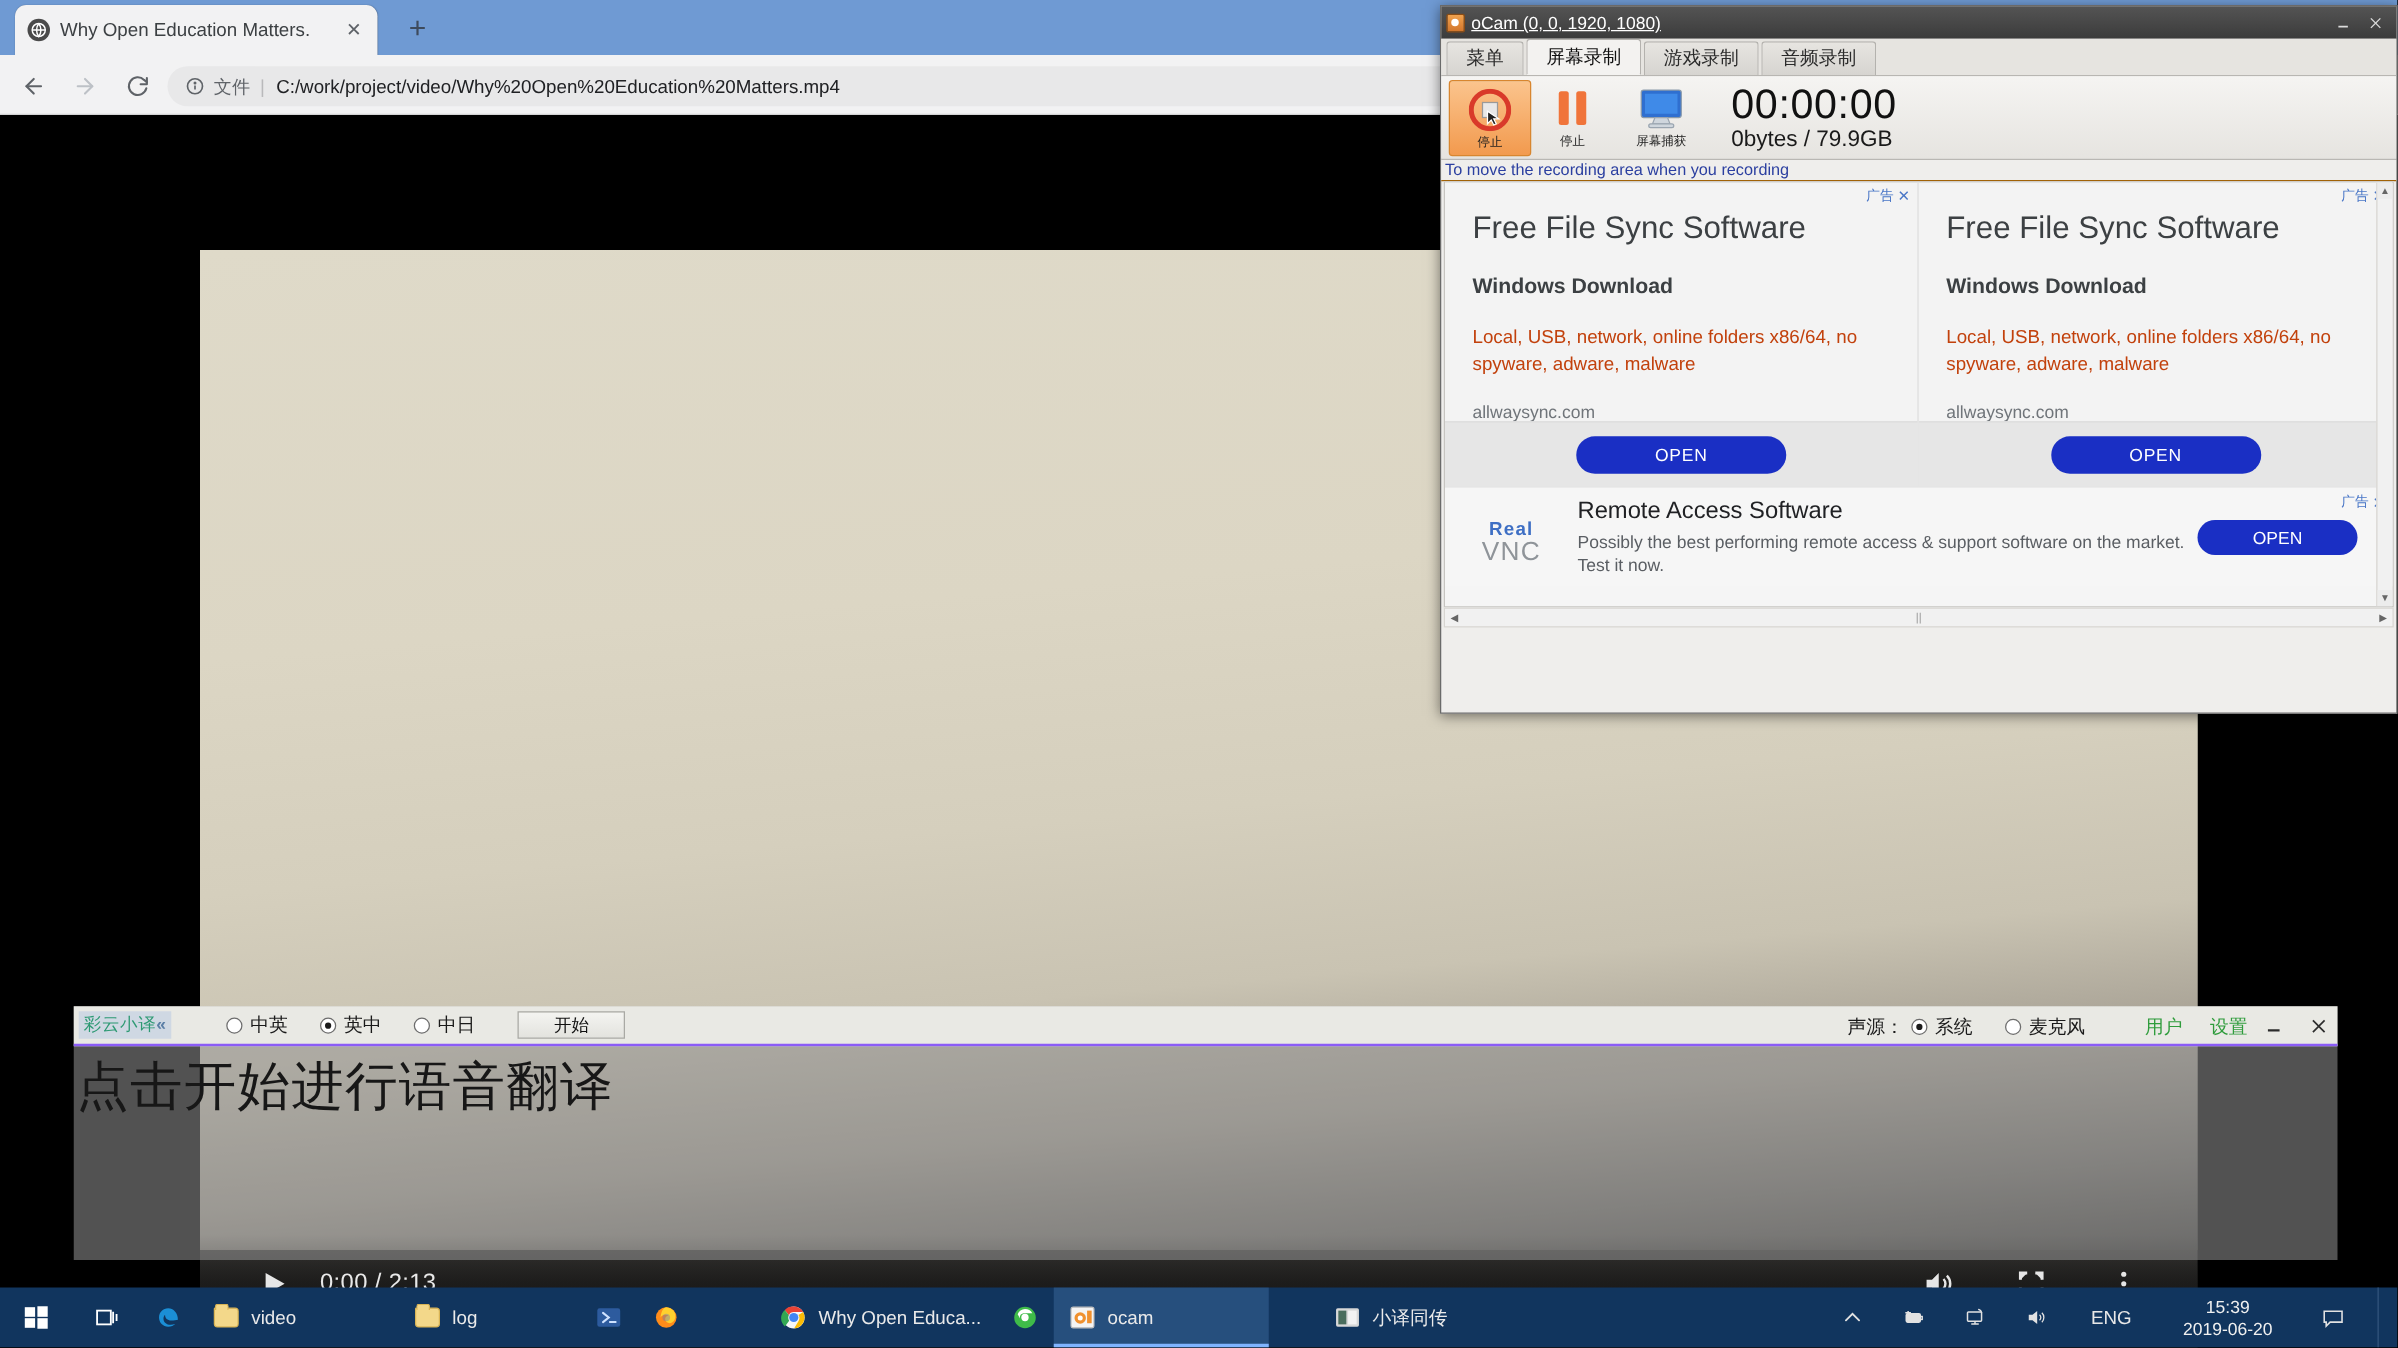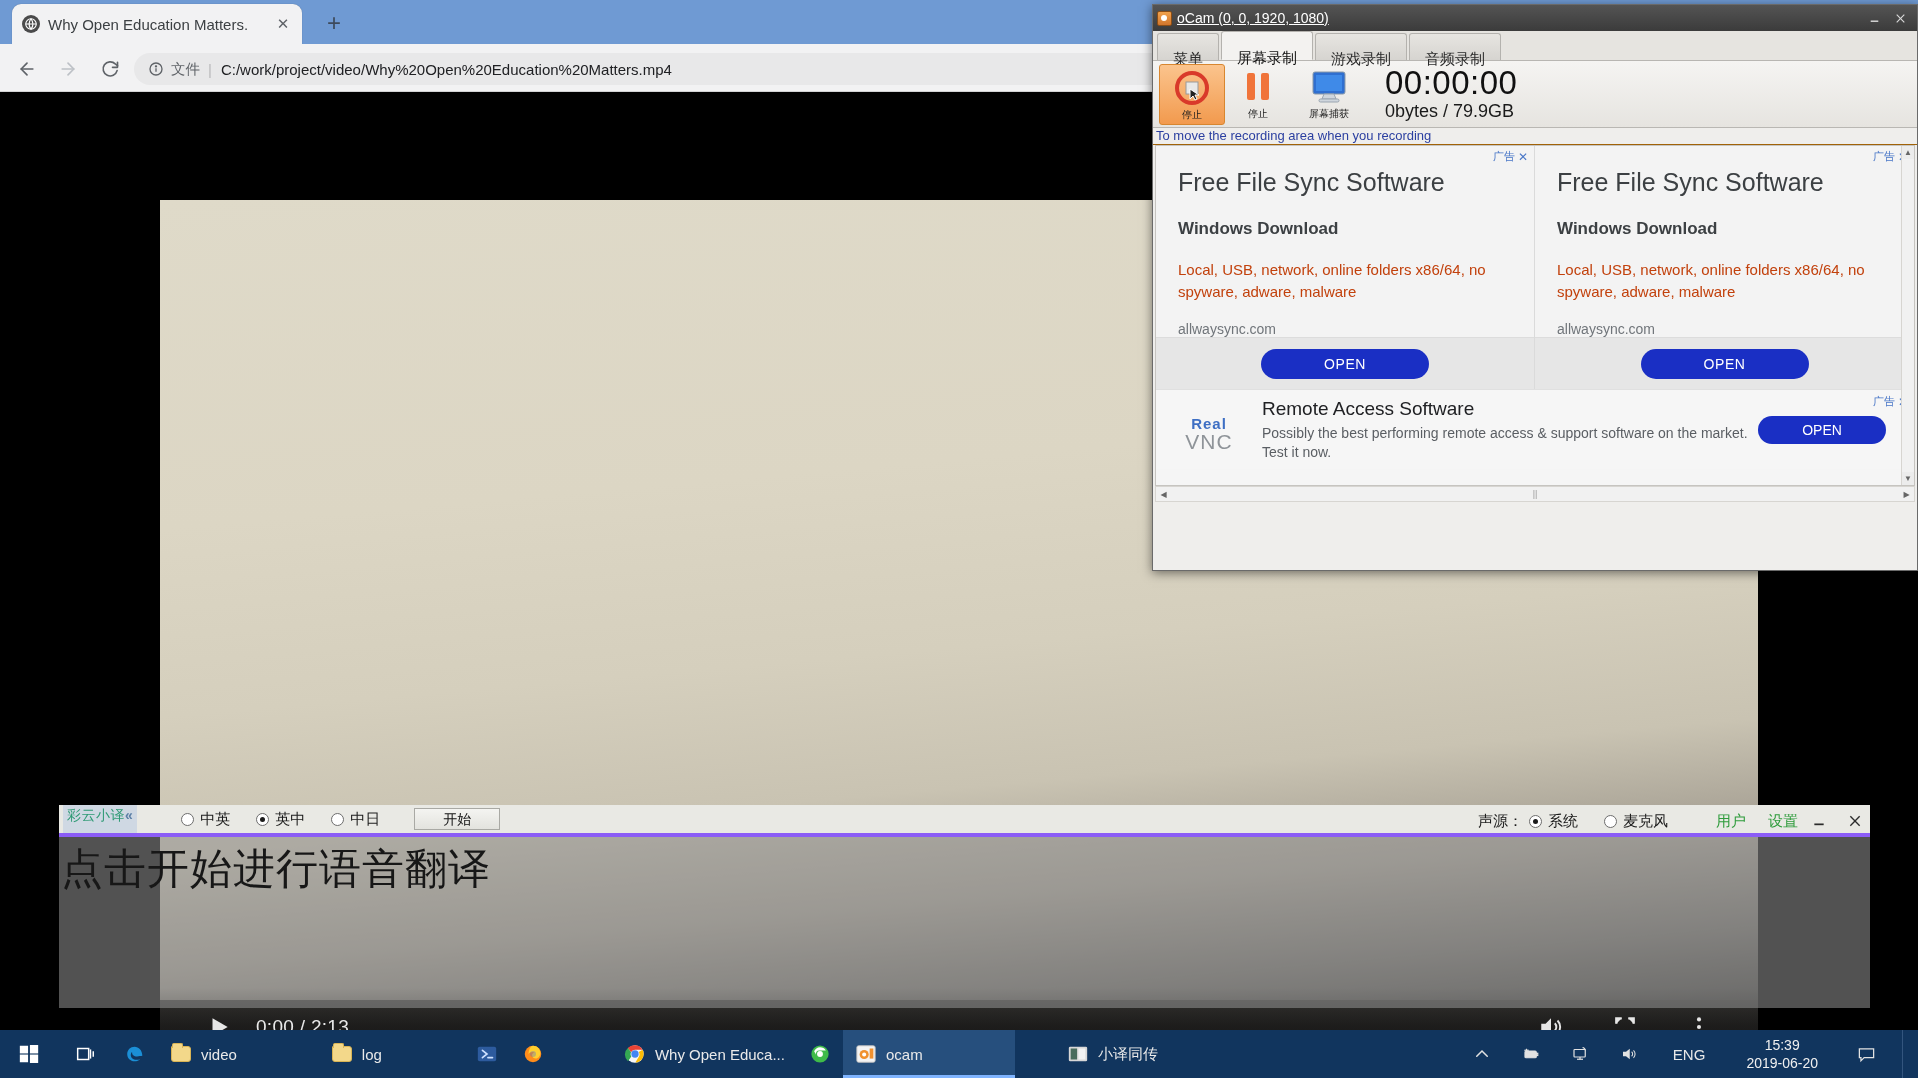--- a/index.html
+++ b/index.html
@@ -114,22 +114,22 @@
   .vc-spacer { flex: 1 1 auto; }
 
   
   .trans-overlay {
     position: absolute; left: 59px; top: 713px; width: 1811px; height: 203px;
     background: rgba(150,150,150,0.55);
   }
   .trans-bar {
     position: absolute; left: 0; top: 0; width: 100%; height: 32px;
     background: #e9e9e4;
-    display: flex; 
-    border-bottom: 4px solid #8b5cf6;
+    display: flex; align-items: center;
+    border-bottom: 2px solid #8b5cf6;
   }
   .brand {
     margin-left: 4px; padding: 2px 4px;
     font-size: 14px; color: #2e9a74; background: #cfd8e3;
     letter-spacing: .5px;
   }
   .brand .chev { color: #5b7fa6; font-weight: bold; }
   .radio-group { display: flex; align-items: center; margin-left: 44px; }
   .radio-item { display: flex; align-items: center; margin-right: 26px; font-size: 15px; color: #1a1a1a; }
   .radio-dot {
@@ -195,21 +195,21 @@
     color: #dcdcdc; font-size: 14px;
   }
   .ocam-wbtn svg { width: 13px; height: 13px; }
 
   .ocam-tabs {
     height: 30px; background: #e6e4e0;
     display: flex; align-items: flex-end;
     border-bottom: 1px solid #b8b6b2; padding-left: 4px;
   }
   .ocam-tab {
-    height: 27px; line-height: 26px; padding: 12px 15px;
+    height: 27px; line-height: 26px; padding: 0 15px;
     font-size: 15px; color: #2b2b2b;
     background: linear-gradient(180deg,#e7e5e1,#d6d4d0);
     border: 1px solid #b4b2ae; border-bottom: none;
     margin-right: 2px;
     border-radius: 3px 3px 0 0;
   }
   .ocam-tab.active {
     background: #f3f2f0; height: 29px; line-height: 28px; color: #111;
     border-bottom: 1px solid #f3f2f0;
   }

